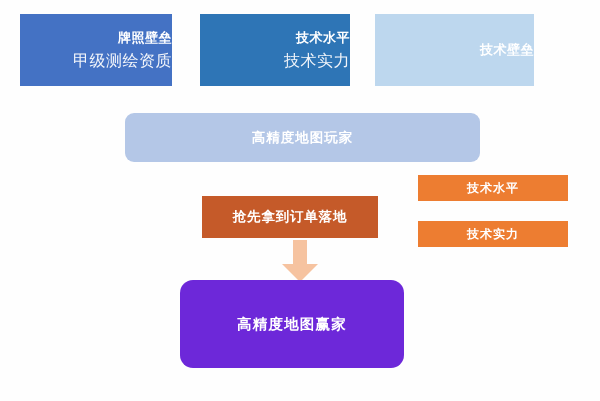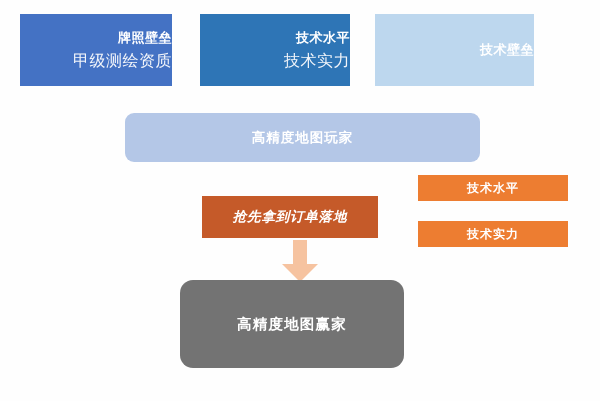--- a/index.html
+++ b/index.html
@@ -91,21 +91,20 @@
 
   
   #order-box {
     left: 202px;
     top: 196px;
     width: 176px;
     height: 42px;
     background: #c55a29;
     align-items: center;
     justify-content: center;
-    font-style: italic;
   }
   #order-box .label {
     font-size: 13.5px;
     font-weight: bold;
     color: #ffffff;
     letter-spacing: 0.8px;
   }
 
   
   .factor {
@@ -133,21 +132,21 @@
     width: 38px;
     height: 42px;
   }
 
   
   #winner-box {
     left: 180px;
     top: 280px;
     width: 224px;
     height: 88px;
-    background: #737373;
+    background: #6d28d9;
     border-radius: 13px;
     align-items: center;
     justify-content: center;
   }
   #winner-box .label {
     font-size: 14.5px;
     font-weight: bold;
     color: #ffffff;
     letter-spacing: 1.2px;
   }

